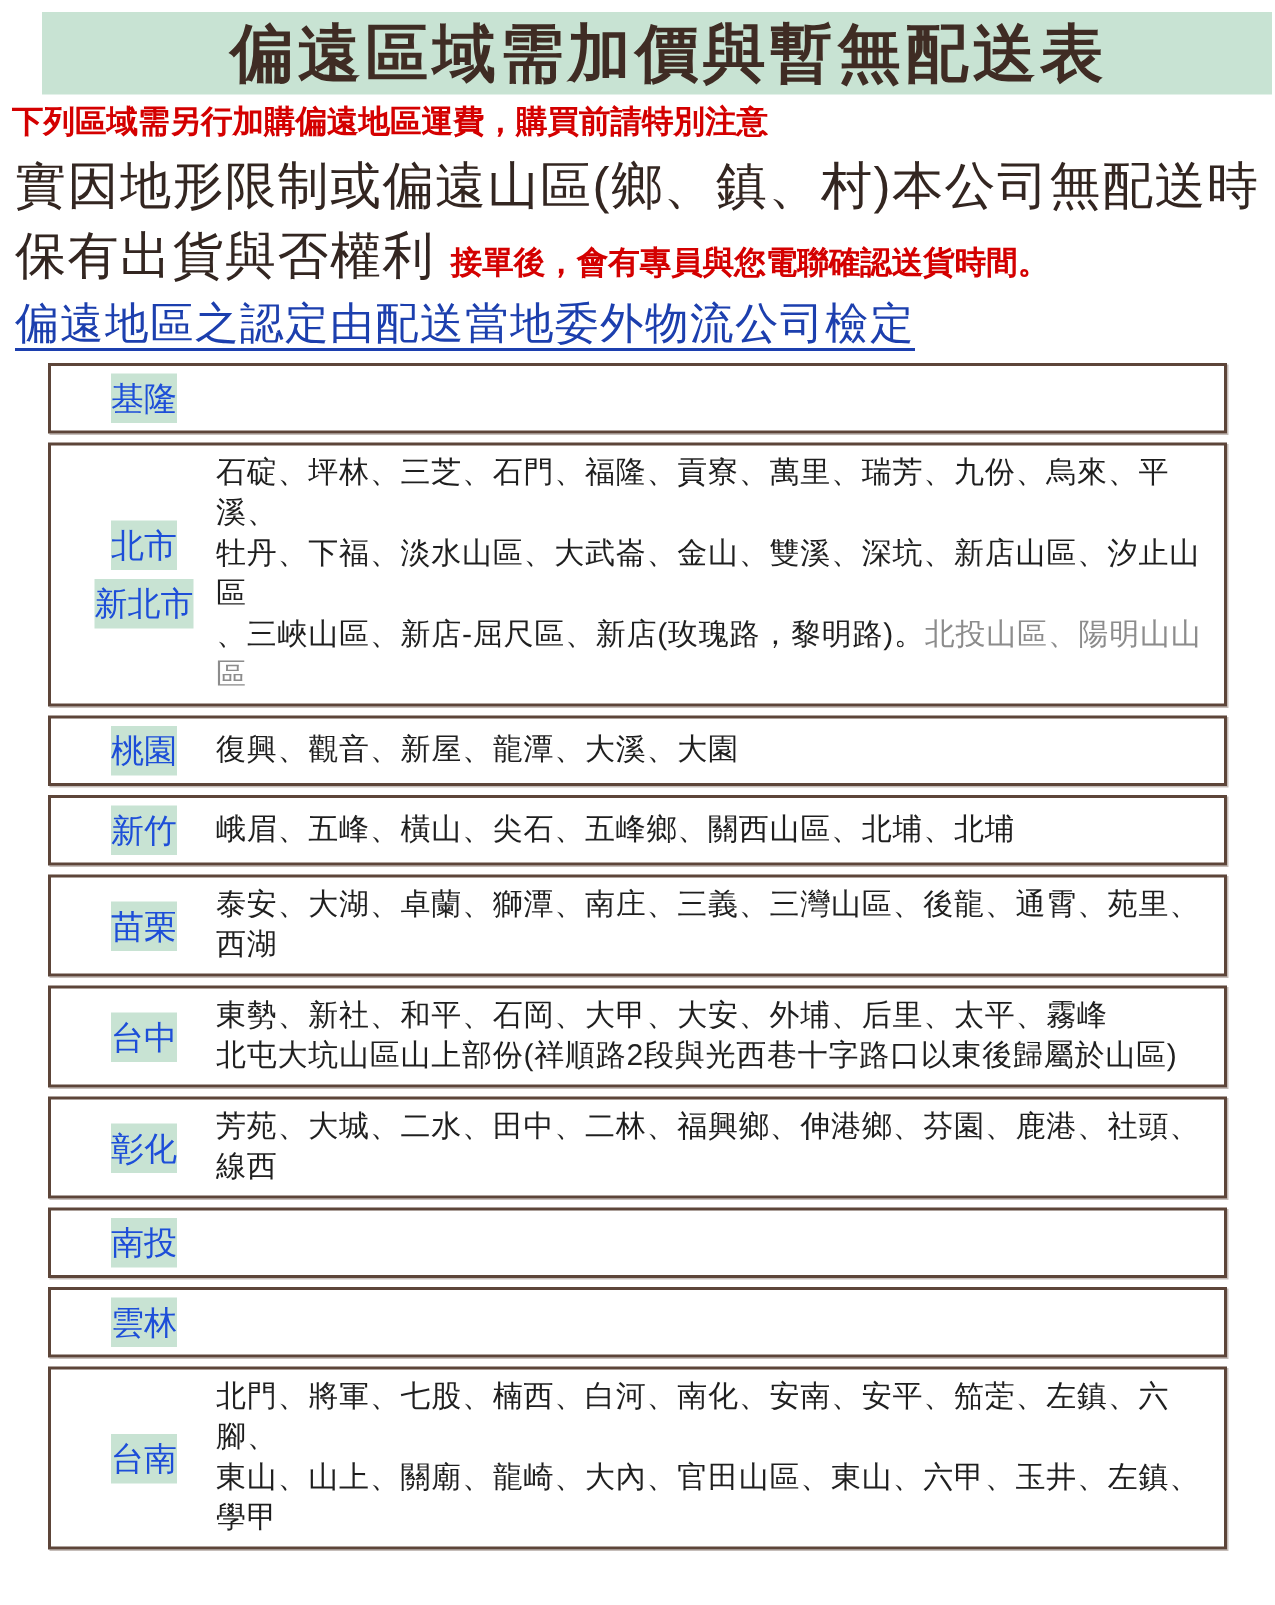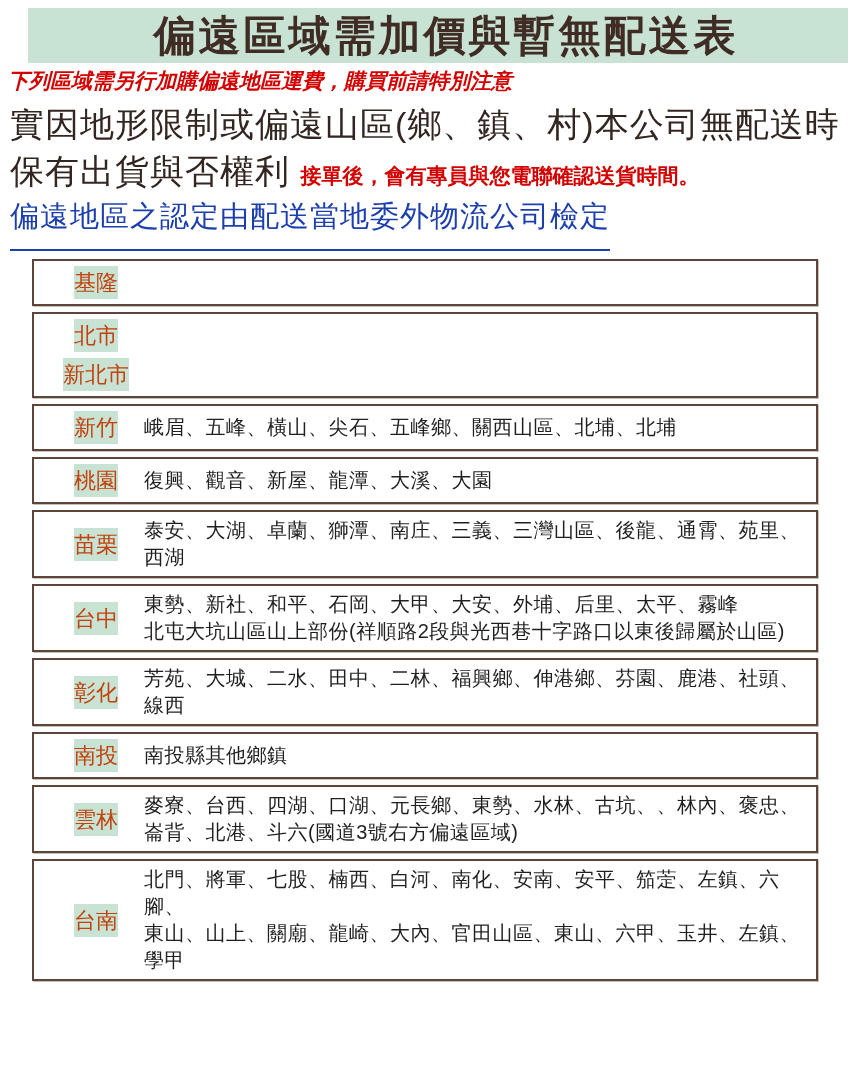--- a/index.html
+++ b/index.html
@@ -19,52 +19,52 @@
   }
   .banner{
     margin:8px 0 0 28px;width:804px;height:55px;
     background:var(--banner-bg);
     display:flex;align-items:flex-start;justify-content:center;
     font-size:42px;font-weight:bold;color:var(--title-text);letter-spacing:3px;padding-left:16px;
   }
   .warning{
     margin:6px 0 10px 8px;
     font-family:"Liberation Serif","DejaVu Serif",serif;
-    font-weight:bold;font-size:21px;line-height:25px;color:var(--warning-red);font-style:italic;
+    font-weight:bold;font-size:21px;line-height:25px;color:var(--warning-red);
   }
   .policy-line{
     margin:8px 0 0 10px;font-size:34px;line-height:41px;color:var(--body-text);
     letter-spacing:1px;white-space:nowrap;
   }
   .policy-line.second{margin-top:6px;}
   .policy-note{
     font-family:Liberation Sans, sans-serif;
     font-weight:bold;font-size:21px;color:var(--warning-red);letter-spacing:0;
   }
   .blue-note{
     display:inline-block;margin:4px 0 0 10px;
     font-size:29px;line-height:32px;color:var(--blue-note);
-    border-bottom:2px solid var(--blue-note);padding-bottom:17px;letter-spacing:1px;
+    border-bottom:2px solid var(--blue-note);padding-bottom:0;letter-spacing:1px;
   }
   .region-table{
     margin:8px 0 0 32px;width:786px;
     display:flex;flex-direction:column;gap:6px;
   }
   .row{
     display:flex;align-items:center;background:#fff;
     border:2px solid var(--border-brown);
     box-shadow:1px 1px 0 rgba(93,69,57,.35);
     padding:5px 8px 5px 14px;box-sizing:border-box;
   }
   .label-col{
     display:flex;flex-direction:column;gap:6px;align-items:center;
     width:96px;flex:none;
   }
   .label{
-    background:var(--banner-bg);color:#c2410c;
+    background:var(--banner-bg);color:#1d4ed8;
     font-size:22px;line-height:27px;padding:3px 0;white-space:nowrap;
   }
   .content-col{
     flex:1;font-size:20px;line-height:27px;color:var(--content-text);
     letter-spacing:0.5px;
   }
   .muted{color:var(--muted-gray);}
 </style>
 </head>
 <body>
@@ -87,35 +87,40 @@
     <div class="row">
       <div class="label-col">
         <div class="label">基隆</div>
       </div>
     </div>
     <div class="row">
       <div class="label-col">
         <div class="label">北市</div>
         <div class="label">新北市</div>
       </div>
-    </div>
-    <div class="row">
-      <div class="label-col">
-        <div class="label">新竹</div>
-      </div>
       <div class="content-col">
-        <div>峨眉、五峰、橫山、尖石、五峰鄉、關西山區、北埔、北埔</div>
+        <div>石碇、坪林、三芝、石門、福隆、貢寮、萬里、瑞芳、九份、烏來、平溪、</div>
+        <div>牡丹、下福、淡水山區、大武崙、金山、雙溪、深坑、新店山區、汐止山區</div>
+        <div><span>、三峽山區、新店-屈尺區、新店(玫瑰路，黎明路)。</span><span class="muted">北投山區、陽明山山區</span></div>
       </div>
     </div>
     <div class="row">
       <div class="label-col">
         <div class="label">桃園</div>
       </div>
       <div class="content-col">
         <div>復興、觀音、新屋、龍潭、大溪、大園</div>
+      </div>
+    </div>
+    <div class="row">
+      <div class="label-col">
+        <div class="label">新竹</div>
+      </div>
+      <div class="content-col">
+        <div>峨眉、五峰、橫山、尖石、五峰鄉、關西山區、北埔、北埔</div>
       </div>
     </div>
     <div class="row">
       <div class="label-col">
         <div class="label">苗栗</div>
       </div>
       <div class="content-col">
         <div>泰安、大湖、卓蘭、獅潭、南庄、三義、三灣山區、後龍、通霄、苑里、西湖</div>
       </div>
     </div>
@@ -133,31 +138,24 @@
         <div class="label">彰化</div>
       </div>
       <div class="content-col">
         <div>芳苑、大城、二水、田中、二林、福興鄉、伸港鄉、芬園、鹿港、社頭、線西</div>
       </div>
     </div>
     <div class="row">
       <div class="label-col">
         <div class="label">南投</div>
       </div>
-      <div class="content-col">
-        <div>南投縣其他鄉鎮</div>
-      </div>
     </div>
     <div class="row">
       <div class="label-col">
         <div class="label">雲林</div>
-      </div>
-      <div class="content-col">
-        <div>麥寮、台西、四湖、口湖、元長鄉、東勢、水林、古坑、、林內、褒忠、</div>
-        <div>崙背、北港、斗六(國道3號右方偏遠區域)</div>
       </div>
     </div>
     <div class="row">
       <div class="label-col">
         <div class="label">台南</div>
       </div>
       <div class="content-col">
         <div>北門、將軍、七股、楠西、白河、南化、安南、安平、笳萣、左鎮、六腳、</div>
         <div>東山、山上、關廟、龍崎、大內、官田山區、東山、六甲、玉井、左鎮、學甲</div>
       </div>

